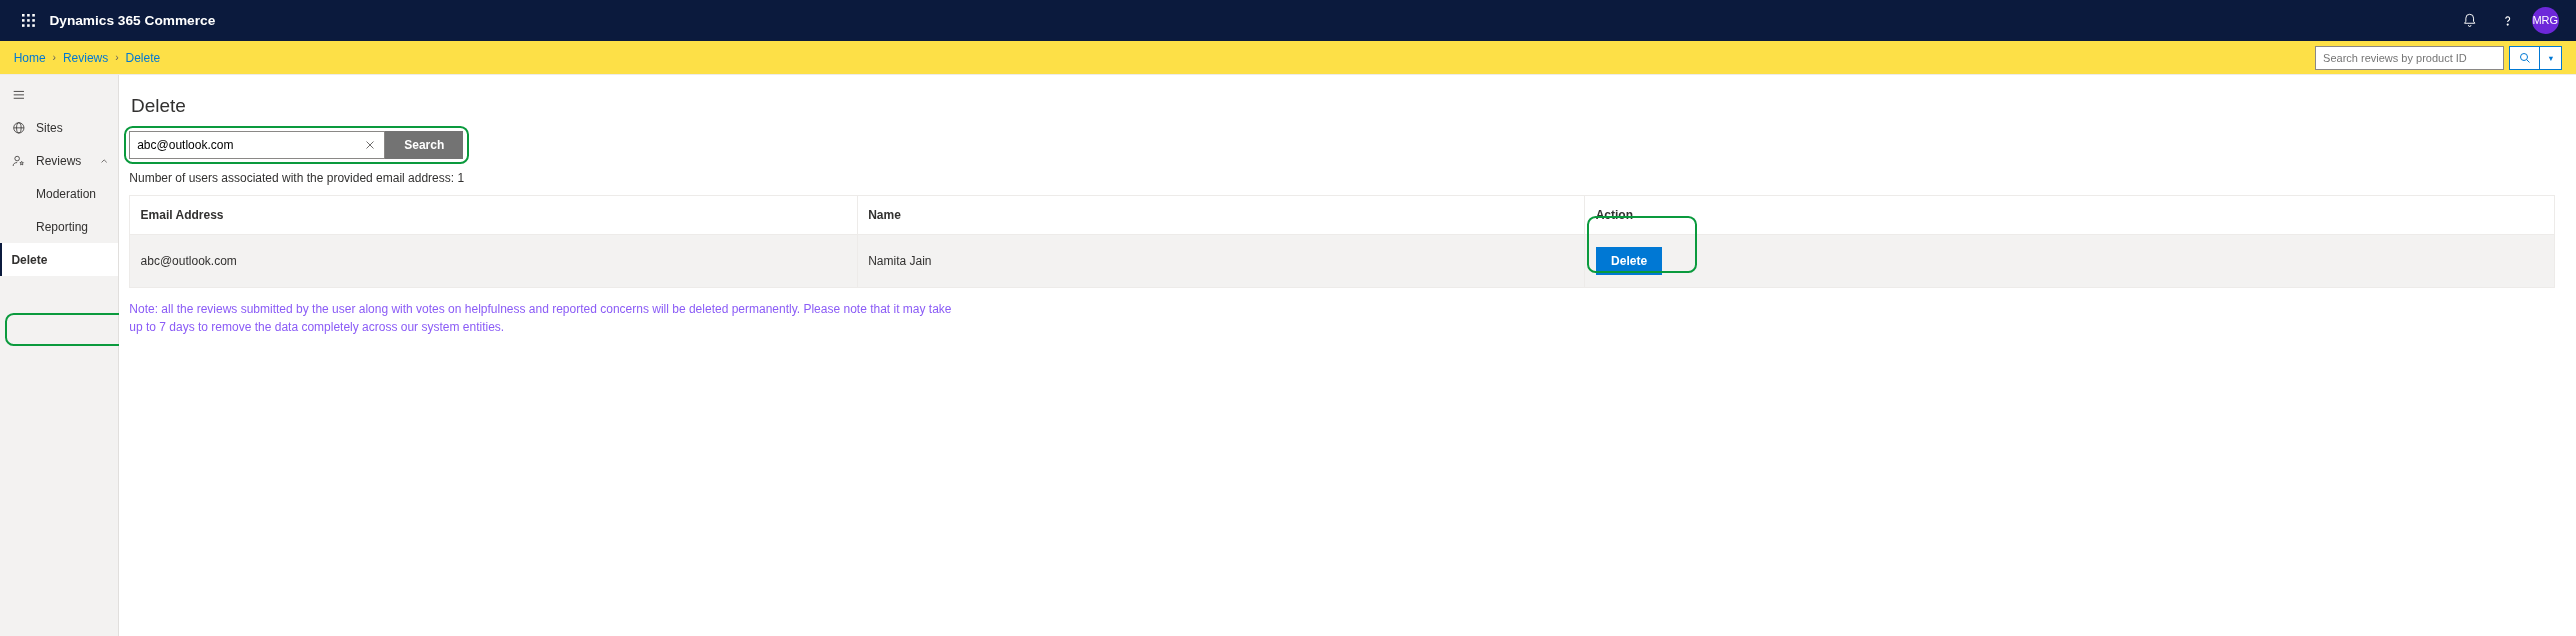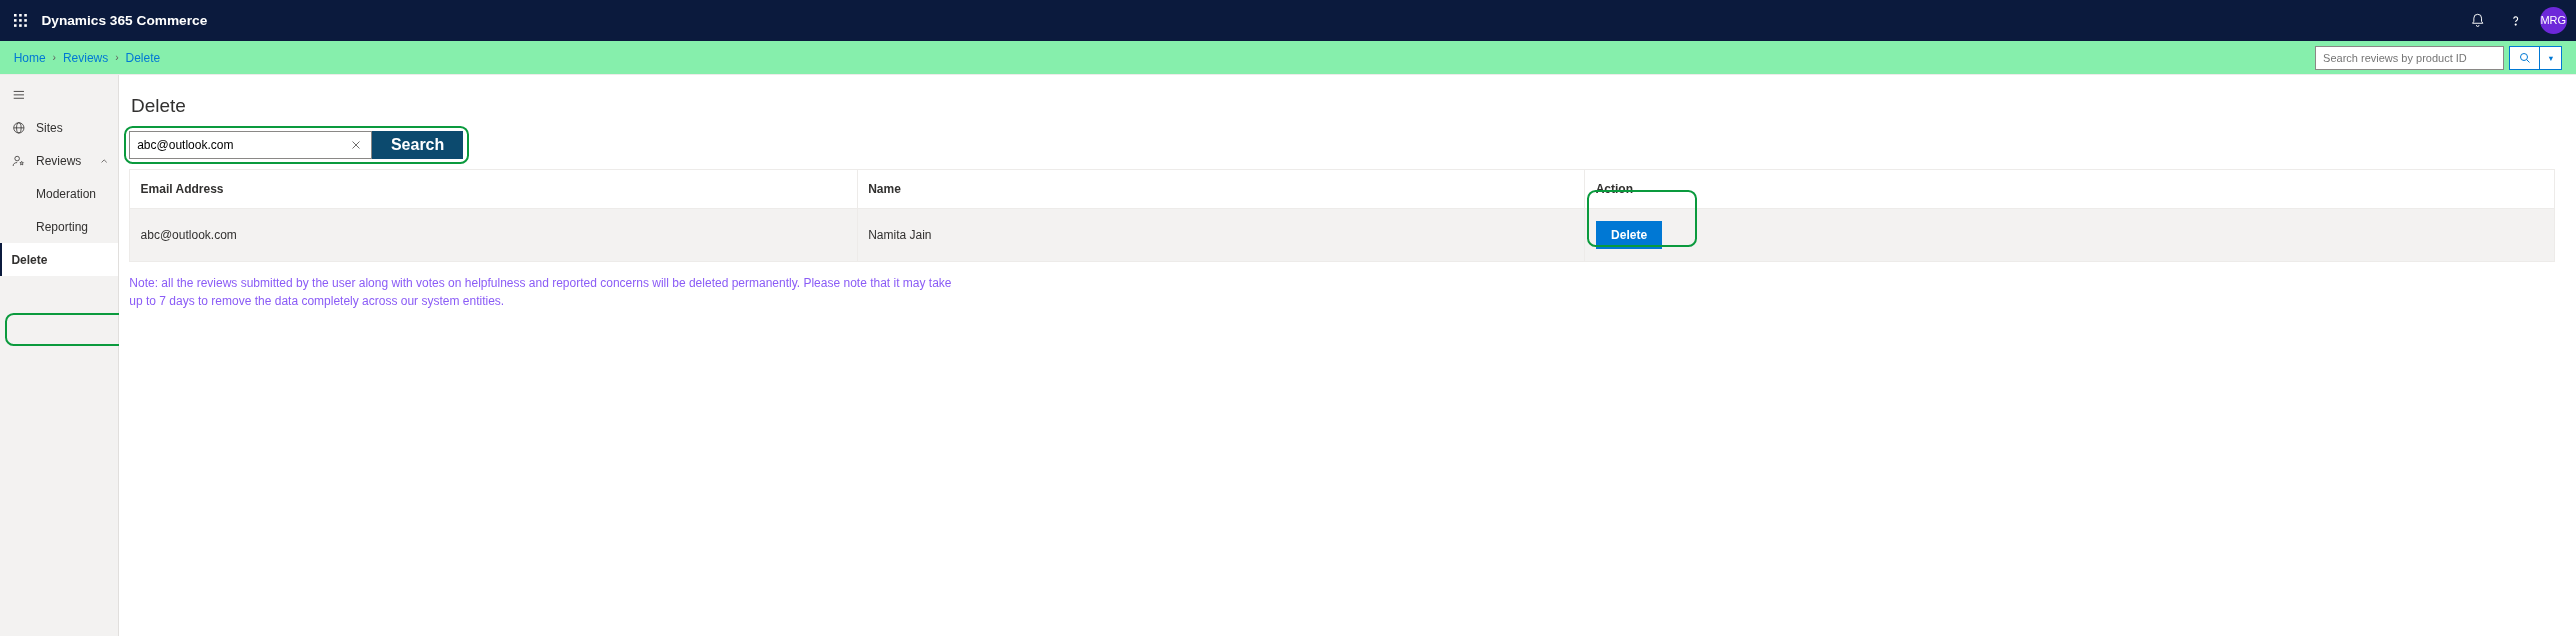--- a/index.html
+++ b/index.html
@@ -8,21 +8,21 @@
       font-size: 12px;
       color: #323130;
       background: #faf9f8;
     }
     
     .topbar {
       background: #0b1a3d;
       height: 41px;
       display: flex;
       align-items: center;
-      padding: 0 4px;
+      padding: 0 12px;
       color: #fff;
     }
     .waffle {
       width: 34px;
       height: 41px;
       display: flex;
       align-items: center;
       justify-content: center;
       cursor: pointer;
     }
@@ -50,21 +50,21 @@
       display: flex;
       align-items: center;
       justify-content: center;
       font-size: 11px;
       font-weight: 400;
       margin: 0 5.1px;
       cursor: pointer;
     }
     
     .subheader {
-      background: #86efac;
+      background: #fde047;
       height: 34px;
       display: flex;
       align-items: center;
       padding: 0 13.7px;
       border-bottom: 0.9px solid #edebe9;
     }
     .breadcrumb {
       display: flex;
       align-items: center;
       gap: 6.9px;
@@ -203,25 +203,25 @@
     }
     .clear-btn {
       background: none;
       border: none;
       cursor: pointer;
       color: #605e5c;
       font-size: 12px;
       padding: 0 3.4px;
     }
     .primary-btn {
-      background: #0c4a6e;
+      background: #737373;
       color: #fff;
       border: none;
       padding: 2px 19px;
-      font-size: 16px;
+      font-size: 12px;
       font-weight: 600;
       cursor: pointer;
     }
     .green-highlight-2 {
       position: absolute;
       left: -5.1px;
       top: -5.1px;
       width: 345px;
       height: 38px;
       border: 2.6px solid #0a9a3d;
@@ -397,20 +397,23 @@
           <svg width="12" height="12" viewBox="0 0 24 24" stroke="#605e5c" stroke-width="1.8">
               <line x1="5" y1="5" x2="19" y2="19"></line>
               <line x1="19" y1="5" x2="5" y2="19"></line>
             </svg>
         </button>
       </div>
       <button class="primary-btn">Search</button>
       <div class="green-highlight-2"></div>
     </div>
 
+    <div class="result-count">
+      <span>Number of users associated with the provided email address: </span><span>1</span>
+    </div>
 
     <table class="result-table">
       <thead>
         <tr>
           <th class="col-email">Email Address</th>
           <th class="col-name">Name</th>
           <th class="col-action">Action</th>
         </tr>
       </thead>
       <tbody>

